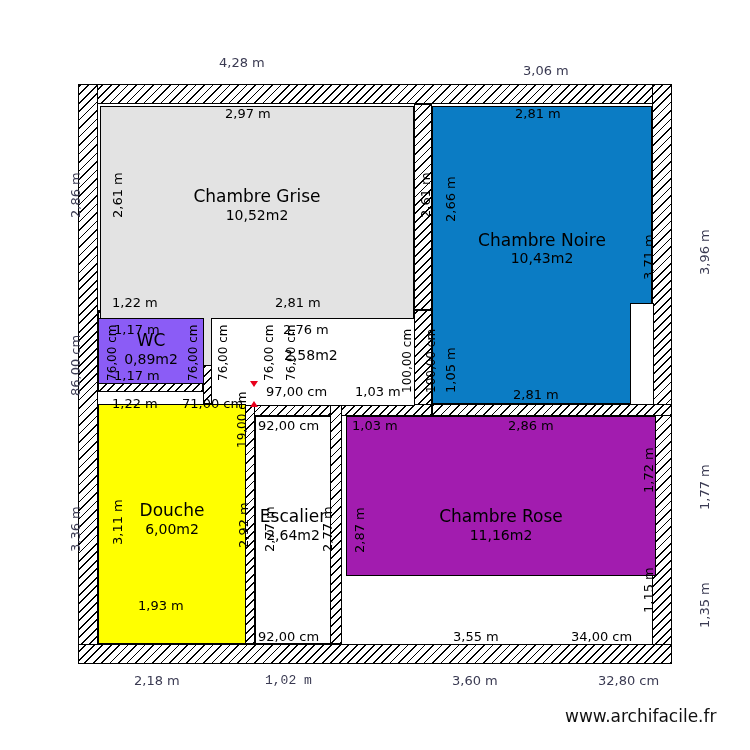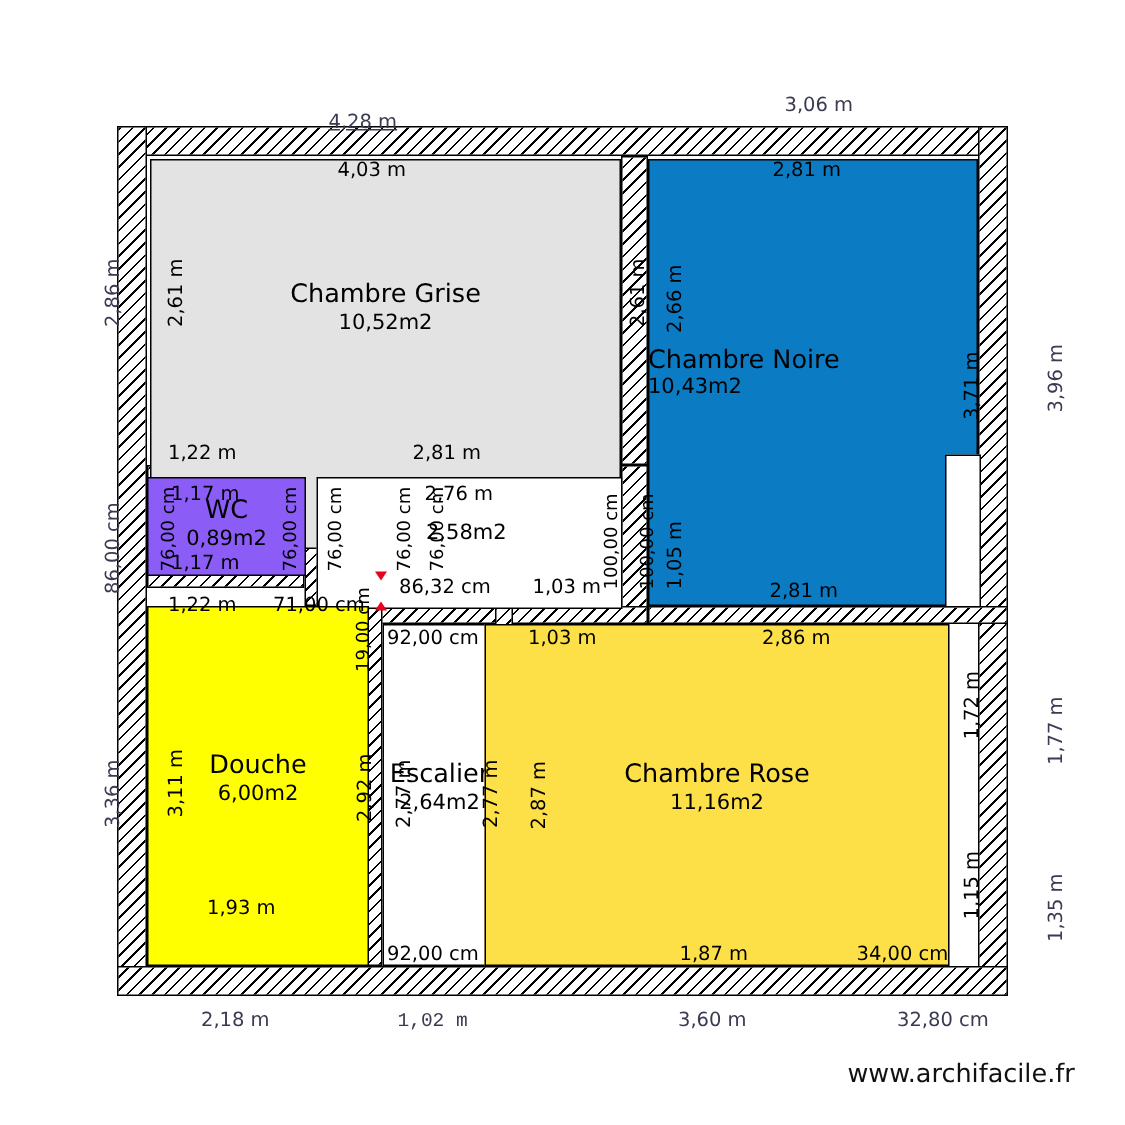--- a/index.html
+++ b/index.html
@@ -59,21 +59,21 @@
   <div class="room" style="left:100px; top:106px; width:314px; height:260px; background:#e3e3e3;">
     <div class="room-label" style="top:80px;">
       <div class="rname">Chambre Grise</div>
       <div class="rarea">10,52m2</div>
     </div>
   </div>
 
   <div class="room" style="left:432px; top:106px; width:220px; height:298px; background:#0b7cc4;"></div>
 
   <div class="abs" style="left:630px; top:303px; width:24px; height:102px; background:#ffffff; border:1px solid #000; box-sizing:border-box;"></div>
-  <div class="abs" style="left:432px; top:230px; width:220px; ">
+  <div class="abs" style="left:432px; top:230px; width:220px; text-align:center;">
     <div class="rname">Chambre Noire</div>
     <div class="rarea">10,43m2</div>
   </div>
 
   <div class="room" style="left:98px; top:318px; width:106px; height:66px; background:#8b5cf6;">
     <div class="room-label" style="top:12px;">
       <div class="rname">WC</div>
       <div class="rarea">0,89m2</div>
     </div>
   </div>
@@ -89,44 +89,44 @@
     </div>
   </div>
 
   <div class="room" style="left:255px; top:416px; width:76px; height:228px; background:#ffffff;">
     <div class="room-label" style="top:90px;">
       <div class="rname">Escalier</div>
       <div class="rarea">2,64m2</div>
     </div>
   </div>
 
-  <div class="room" style="left:323px; top:416px; width:310px; height:228px; background:#fde047;">
+  <div class="room" style="left:346px; top:416px; width:310px; height:160px; background:#a21caf;">
     <div class="room-label" style="top:90px;">
       <div class="rname">Chambre Rose</div>
       <div class="rarea">11,16m2</div>
     </div>
   </div>
 
-  <div class="dim dim-out" style="left:219px; top:74px;text-decoration:underline;">4,28 m</div>
+  <div class="dim dim-out" style="left:219px; top:55px;">4,28 m</div>
   <div class="dim dim-out" style="left:523px; top:63px;">3,06 m</div>
 
   <div class="dimy dim-out" style="left:68px; top:218px;">2,86 m</div>
   <div class="dimy dim-out" style="left:68px; top:396px;">86,00 cm</div>
   <div class="dimy dim-out" style="left:68px; top:552px;">3,36 m</div>
 
   <div class="dimy dim-out" style="left:697px; top:275px;">3,96 m</div>
   <div class="dimy dim-out" style="left:697px; top:510px;">1,77 m</div>
   <div class="dimy dim-out" style="left:697px; top:628px;">1,35 m</div>
 
   <div class="dim dim-out" style="left:134px; top:673px;">2,18 m</div>
   <div class="dim dim-out" style="left:265px; top:673px;font-family:Liberation Mono, monospace;">1,02 m</div>
   <div class="dim dim-out" style="left:452px; top:673px;">3,60 m</div>
   <div class="dim dim-out" style="left:598px; top:673px;">32,80 cm</div>
 
-  <div class="dim" style="left:225px; top:106px;">4,03 m</div>
+  <div class="dim" style="left:225px; top:106px;">2,97 m</div>
   <div class="dimy" style="left:110px; top:218px;">2,61 m</div>
   <div class="dimy" style="left:418px; top:218px;">2,61 m</div>
   <div class="dim" style="left:112px; top:295px;">1,22 m</div>
   <div class="dim" style="left:275px; top:295px;">2,81 m</div>
 
   <div class="dim" style="left:515px; top:106px;">2,81 m</div>
   <div class="dimy" style="left:443px; top:222px;">2,66 m</div>
   <div class="dimy" style="left:443px; top:393px;">1,05 m</div>
   <div class="dimy" style="left:641px; top:280px;">3,71 m</div>
   <div class="dim" style="left:513px; top:387px;">2,81 m</div>
@@ -134,42 +134,42 @@
 
   <div class="dim" style="left:114px; top:322px;">1,17 m</div>
   <div class="dim" style="left:114px; top:368px;">1,17 m</div>
   <div class="dimy" style="left:105px; top:381px; font-size:12px;">76,00 cm</div>
   <div class="dimy" style="left:186px; top:381px; font-size:12px;">76,00 cm</div>
 
   <div class="dim" style="left:283px; top:322px;">2,76 m</div>
   <div class="dimy" style="left:216px; top:381px; font-size:12px;">76,00 cm</div>
   <div class="dimy" style="left:262px; top:381px; font-size:12px;">76,00 cm</div>
   <div class="dimy" style="left:284px; top:381px; font-size:12px;">76,00 cm</div>
-  <div class="dim" style="left:266px; top:384px;">86,32 cm</div>
+  <div class="dim" style="left:266px; top:384px;">97,00 cm</div>
   <div class="dim" style="left:355px; top:384px;">1,03 m</div>
   <div class="dimy" style="left:400px; top:393px; font-size:12px;">100,00 cm</div>
 
   <div class="dim" style="left:112px; top:396px;">1,22 m</div>
   <div class="dim" style="left:182px; top:396px;">71,00 cm</div>
   <div class="dimy" style="left:110px; top:545px;">3,11 m</div>
   <div class="dimy" style="left:236px; top:548px;">2,92 m</div>
   <div class="dimy" style="left:235px; top:448px; font-size:12px;">19,00 cm</div>
   <div class="dim" style="left:138px; top:598px;">1,93 m</div>
 
   <div class="dim" style="left:258px; top:418px;">92,00 cm</div>
   <div class="dimy" style="left:262px; top:552px;">2,77 m</div>
   <div class="dimy" style="left:320px; top:552px;">2,77 m</div>
   <div class="dim" style="left:258px; top:629px;">92,00 cm</div>
 
   <div class="dim" style="left:352px; top:418px;">1,03 m</div>
   <div class="dim" style="left:508px; top:418px;">2,86 m</div>
   <div class="dimy" style="left:352px; top:553px;">2,87 m</div>
   <div class="dimy" style="left:641px; top:493px;">1,72 m</div>
   <div class="dimy" style="left:641px; top:613px;">1,15 m</div>
-  <div class="dim" style="left:453px; top:629px;">1,87 m</div>
+  <div class="dim" style="left:453px; top:629px;">3,55 m</div>
   <div class="dim" style="left:571px; top:629px;">34,00 cm</div>
 
   <div class="marker down" style="left:250px; top:381px;"></div>
   <div class="marker up" style="left:250px; top:401px;"></div>
 
 
   <div class="brand" style="left:565px; top:706px;">www.archifacile.fr</div>
 
 </div>
 

